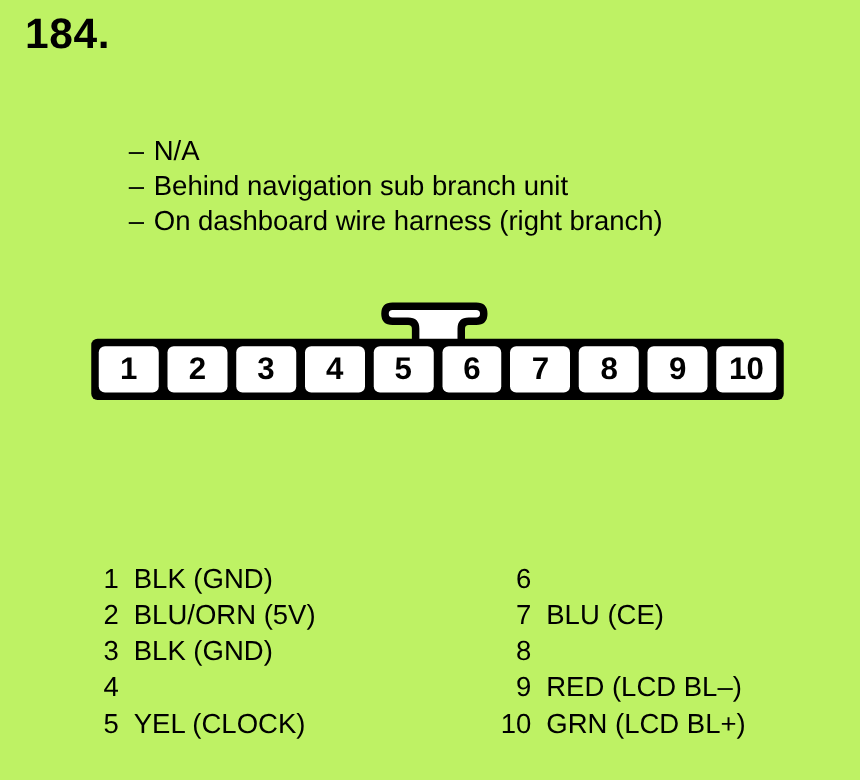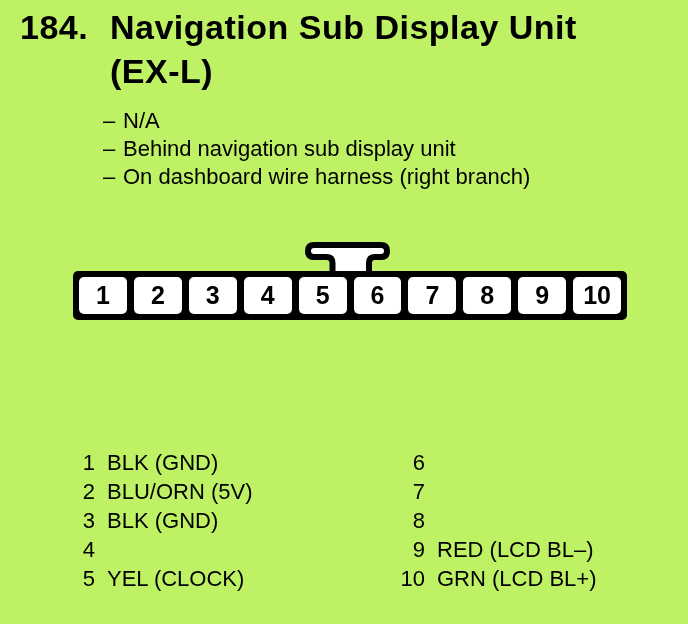--- a/index.html
+++ b/index.html
@@ -104,34 +104,30 @@
     margin-right: 12px;
   }
 </style>
 </head>
 <body>
 
 <div class="page">
 
   <div class="title">
     <span class="title-num">184.</span>
-    <span class="title-text">
-      <span>Navigation Sub Display Unit</span><br>
-      <span>(EX-L)</span>
-    </span>
   </div>
 
   <div class="notes">
     <div class="note">
       <span class="dash">–</span>
       <span>N/A</span>
     </div>
     <div class="note">
       <span class="dash">–</span>
-      <span>Behind navigation sub display unit</span>
+      <span>Behind navigation sub branch unit</span>
     </div>
     <div class="note">
       <span class="dash">–</span>
       <span>On dashboard wire harness (right branch)</span>
     </div>
   </div>
 
   <svg class="tab-svg" width="120" height="42" viewBox="0 0 120 42">
     <path d="M 42.5 42 L 42.5 31 Q 42.5 25 36.5 25 L 24 25 Q 18 25 18 19 Q 18 13 24 13 L 91 13 Q 97 13 97 19 Q 97 25 91 25 L 85 25 Q 79 25 79 31 L 79 42" fill="#ffffff" stroke="#000000" stroke-width="6" stroke-linejoin="round"></path>
   </svg>
@@ -170,20 +166,21 @@
       <span class="pin-desc">YEL (CLOCK)</span>
     </div>
   </div>
 
   <div class="pins pins-right">
     <div class="pin-row">
       <span class="pin-num">6</span>
     </div>
     <div class="pin-row">
       <span class="pin-num">7</span>
+      <span class="pin-desc">BLU (CE)</span>
     </div>
     <div class="pin-row">
       <span class="pin-num">8</span>
     </div>
     <div class="pin-row">
       <span class="pin-num">9</span>
       <span class="pin-desc">RED (LCD BL–)</span>
     </div>
     <div class="pin-row">
       <span class="pin-num">10</span>

